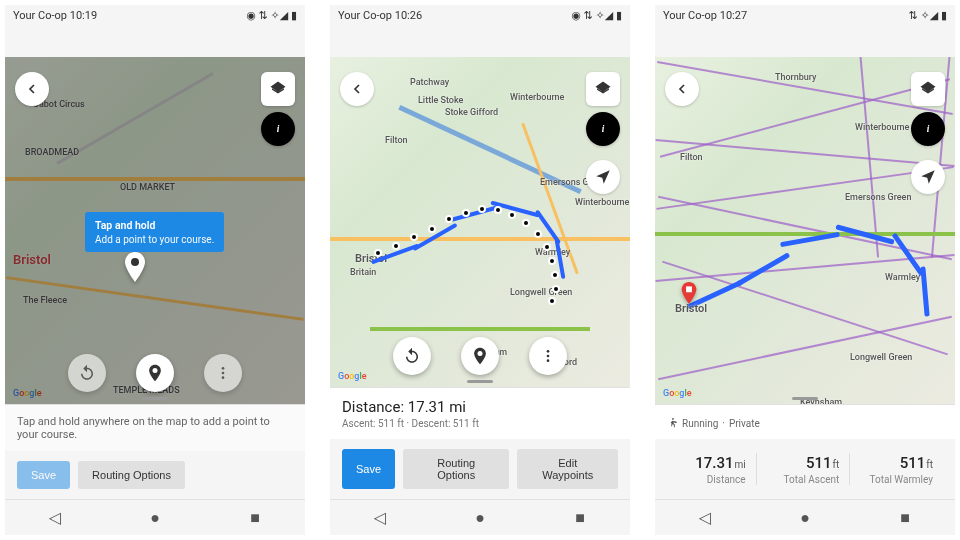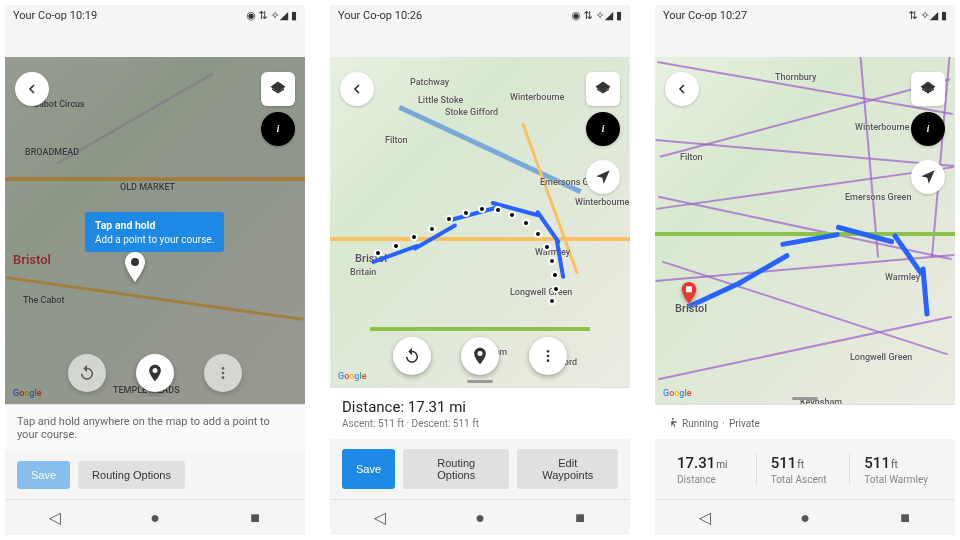--- a/index.html
+++ b/index.html
@@ -30,21 +30,21 @@
   .bottom-panel { background: #fff; padding: 10px 12px; border-top: 1px solid #e0e0e0; }
   .hint-bar { padding: 10px 12px; font-size: 11px; color: #666; background: #fafafa; border-top: 1px solid #e0e0e0; }
   .btn-row { display: flex; gap: 8px; padding: 10px 12px; background: #f5f5f5; }
   .btn { padding: 8px 14px; font-size: 11px; border-radius: 3px; border: none; background: #e0e0e0; color: #333; }
   .btn.primary { background: #1e88e5; color: #fff; }
   .btn.dim { opacity: 0.5; }
   .dist-title { font-size: 15px; font-weight: 400; color: #222; }
   .dist-sub { font-size: 10px; color: #777; margin-top: 2px; }
   .route-title { font-size: 15px; font-weight: 600; color: #222; display: flex; align-items: center; justify-content: space-between; }
   .route-meta { font-size: 10px; color: #666; margin-top: 3px; display: flex; align-items: center; gap: 4px; }
-  .stats-row { display: flex; padding: 14px 12px; background: #f5f5f5; gap: 4px; }
+  .stats-row { display: flex; padding: 14px 12px; background: #f5f5f5; gap: 4px; text-align: right; }
   .stat { flex: 1; border-right: 1px solid #ddd; padding: 0 10px; }
   .stat:last-child { border-right: none; }
   .stat-val { font-size: 15px; font-weight: 500; color: #222; }
   .stat-unit { font-size: 10px; color: #555; margin-left: 1px; }
   .stat-lbl { font-size: 10px; color: #888; margin-top: 2px; }
   .navbar { height: 36px; background: #f5f5f5; display: flex; justify-content: space-around; align-items: center; border-top: 1px solid #e0e0e0; }
   .nav-icon { width: 36px; height: 36px; display: flex; align-items: center; justify-content: center; color: #555; }
   .logo { position: absolute; bottom: 6px; left: 8px; font-size: 9px; z-index: 4; font-weight: 500; }
   .logo .g1{color:#4285F4}.logo .g2{color:#EA4335}.logo .g3{color:#FBBC05}.logo .g4{color:#34A853}
   .drag-handle { position: absolute; bottom: 4px; left: 50%; transform: translateX(-50%); width: 26px; height: 3px; background: #999; border-radius: 2px; z-index: 10; }
@@ -59,21 +59,21 @@
     <span class="status-right">◉ ⇅ ✧◢ ▮</span>
   </div>
   <div class="map-area dimmed">
     <div class="road" style="top:120px;left:0;width:100%;height:4px"></div>
     <div class="road" style="top:240px;left:0;width:100%;transform:rotate(8deg)"></div>
     <div class="road grey" style="top:60px;left:40px;width:180px;transform:rotate(-30deg)"></div>
     <div class="place-label" style="top:42px;left:28px">Cabot Circus</div>
     <div class="place-label" style="top:90px;left:20px">BROADMEAD</div>
     <div class="place-label" style="top:125px;left:115px">OLD MARKET</div>
     <div class="place-label" style="top:195px;left:8px;font-size:13px;font-weight:600;color:#c44">Bristol</div>
-    <div class="place-label" style="top:238px;left:18px">The Cabot</div>
+    <div class="place-label" style="top:238px;left:18px">The Fleece</div>
     <div class="place-label" style="top:328px;left:108px">TEMPLE MEADS</div>
     <div class="place-label" style="top:365px;left:8px">REDCLIFFE</div>
     <div class="place-label" style="top:363px;left:210px">CENTRAL</div>
 
     <div class="back-btn">
         <svg width="16" height="16" viewBox="0 0 24 24">
           <path d="M15 18l-6-6 6-6" stroke="#333" stroke-width="2.5" fill="none"></path>
         </svg>
       </div>
     <div class="fab-col">

